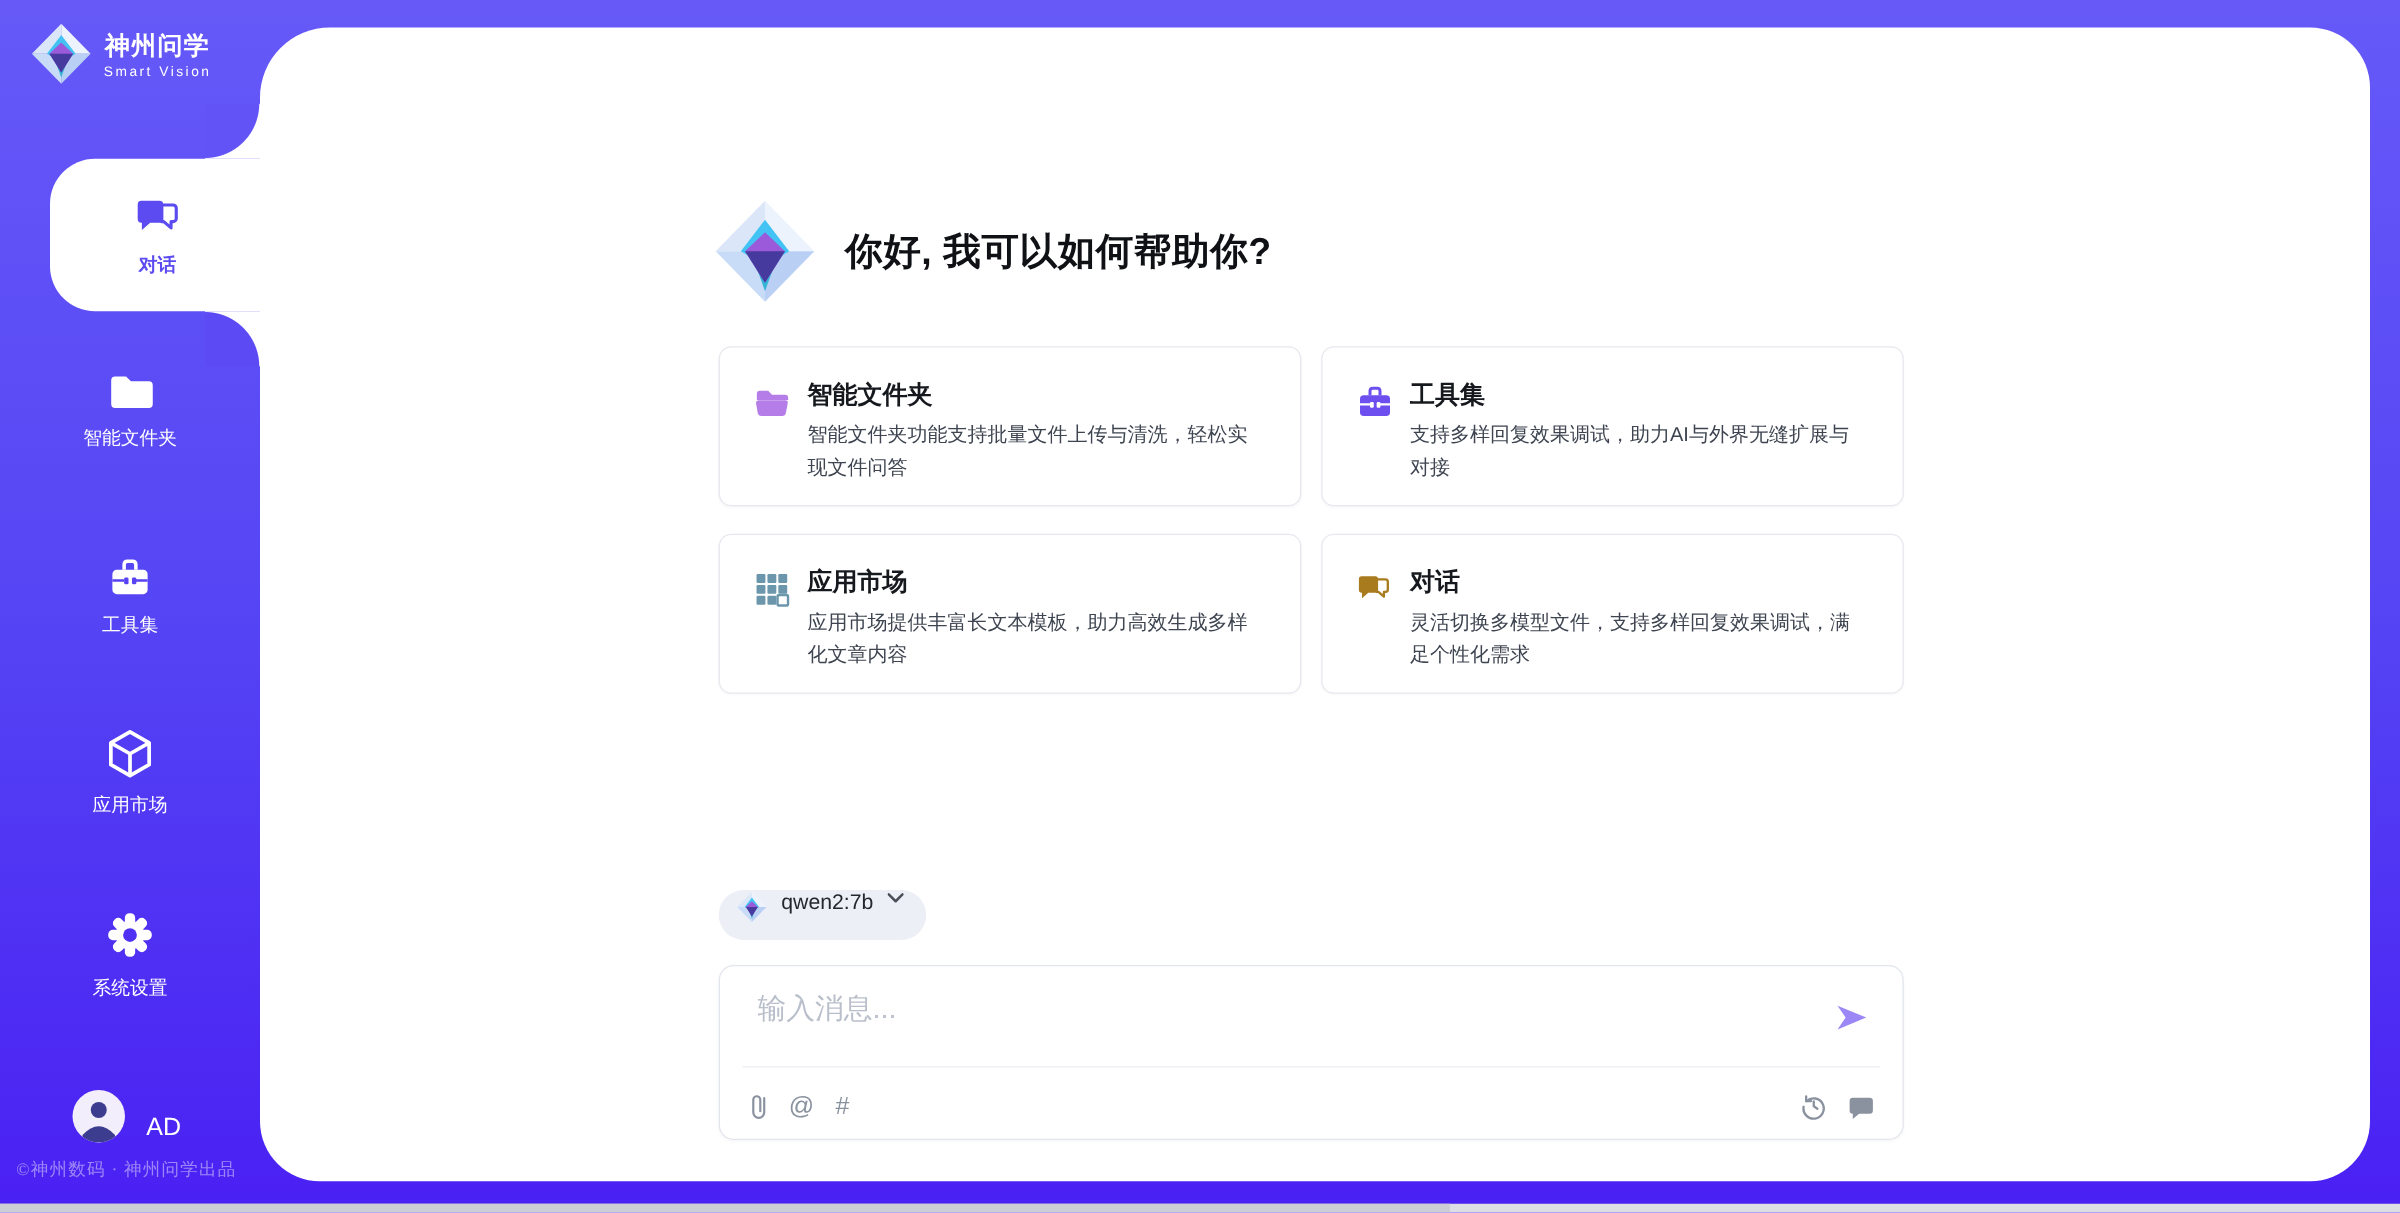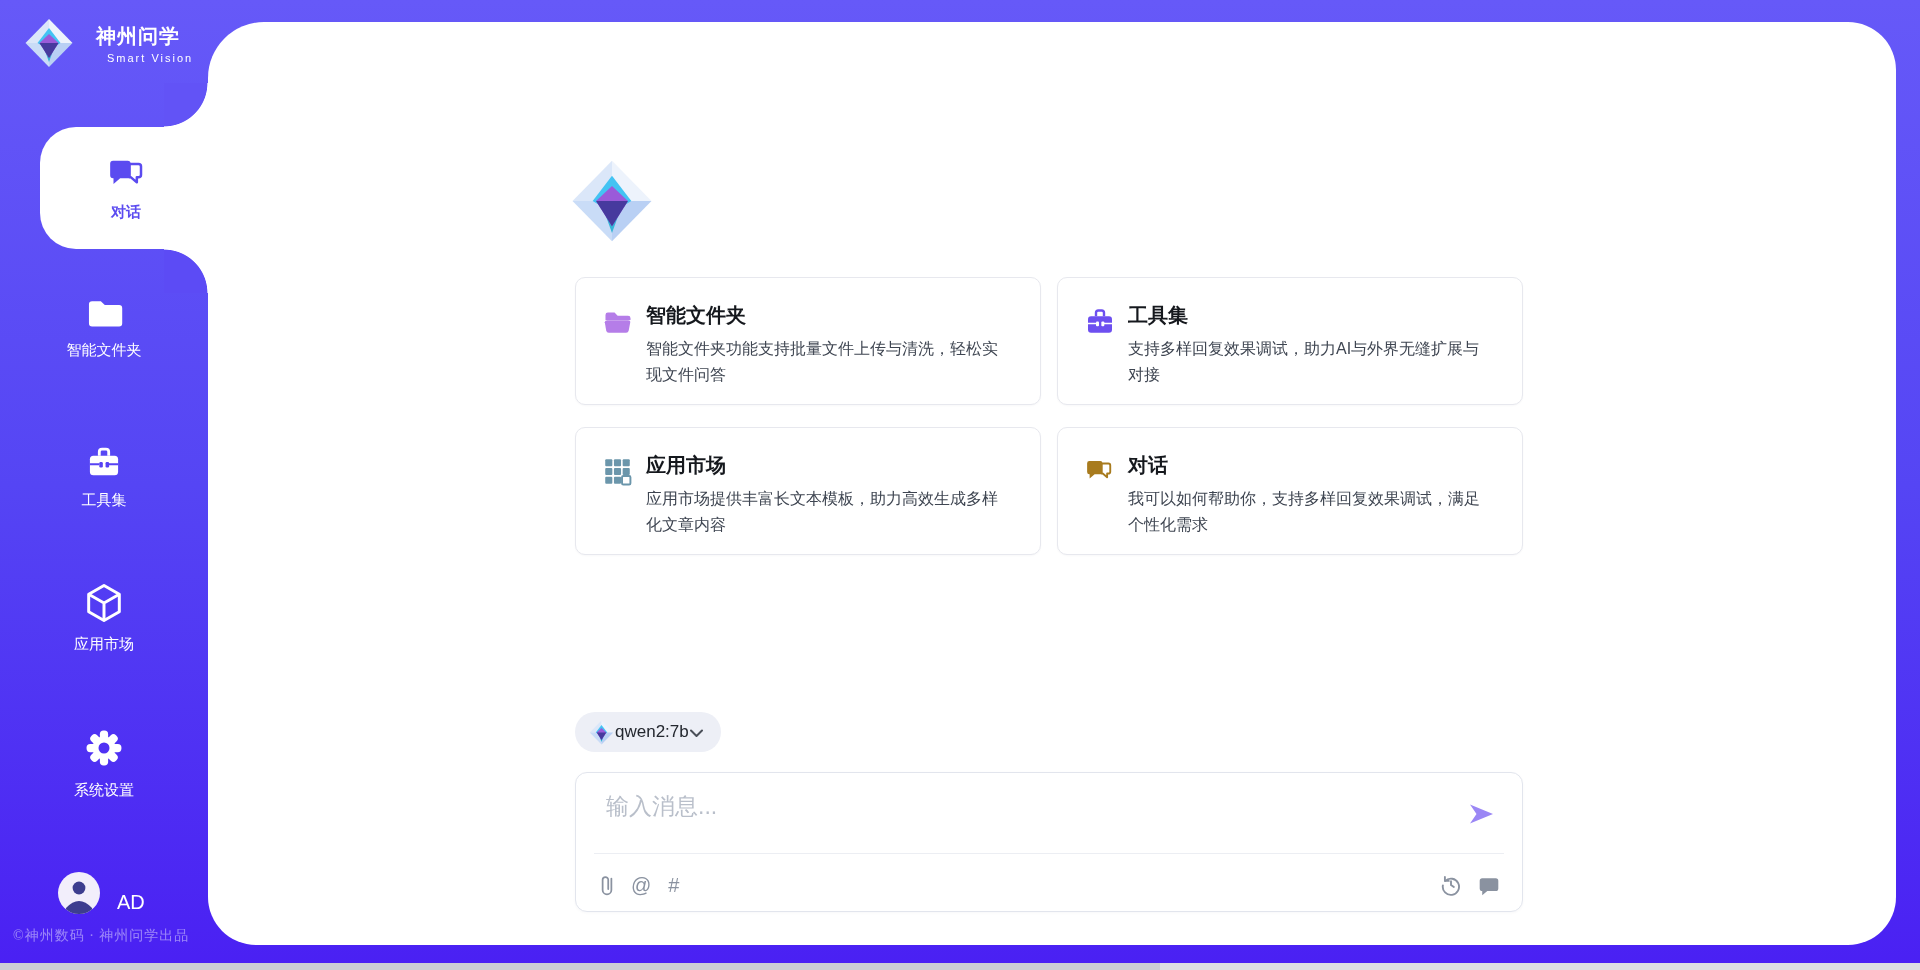--- a/index.html
+++ b/index.html
@@ -14,21 +14,21 @@
   
   .panel {
     position:absolute; left:208px; top:22px; width:1688px; height:923px;
     background:#ffffff; border-radius:56px 48px 48px 48px; z-index:1;
   }
 
   
   .brand { position:absolute; left:24px; top:16px; display:flex; align-items:center; gap:9px; z-index:3; }
   .brand-logo { width:50px; height:54px; }
   .brand-name { color:#fff; font-size:20px; font-weight:700; letter-spacing:1px;text-align:center; }
-  .brand-sub { color:#fff; font-size:11px; letter-spacing:2px; margin-top:2px;margin-left:24px; }
+  .brand-sub { color:#fff; font-size:11px; letter-spacing:2px; margin-top:2px; }
 
   .nav-tab {
     position:absolute; left:40px; top:127px; width:172px; height:122px;
     background:#fff; border-radius:36px 0 0 36px; z-index:2;
     display:flex; flex-direction:column; align-items:center; justify-content:center; gap:9px;
     cursor:pointer;
   }
   .tab-curve { position:absolute; width:44px; height:44px; left:164px; z-index:2; }
   .tab-curve.top { top:83px; background:radial-gradient(44px at 0 0, #6253f6 43px, #ffffff 43.8px); }
   .tab-curve.bottom { top:249px; background:radial-gradient(44px at 0 100%, #5c4bf5 43px, #ffffff 43.8px); }
@@ -58,22 +58,22 @@
     box-shadow:0 1px 2px rgba(30,30,60,0.03);
   }
   .card-1 { left:575px; top:277px; } .card-2 { left:1057px; top:277px; }
   .card-3 { left:575px; top:427px; } .card-4 { left:1057px; top:427px; }
   .card-icon { position:absolute; left:26px; top:28px; width:32px; height:32px; }
   .card-title { position:absolute; left:70px; top:24px; font-size:20px; font-weight:800; color:#15181d; }
   .card-desc { position:absolute; left:70px; top:58px; width:352px; font-size:16px; line-height:1.62; color:#3e4551; }
 
   .model-pill {
     position:absolute; left:575px; top:712px; height:40px; z-index:4;
-    background:#edeff6; border-radius:20px; display:flex; align-items:center;
-    gap:1px; padding:0 18px 0 14px; cursor:pointer;
+    background:#edeff6; border-radius:20px; display:flex; align-items:flex-start;
+    gap:11px; padding:0 18px 0 14px; cursor:pointer;
   }
   .model-pill .pill-logo { width:25px; height:27px; }
   .model-name { font-size:17px; color:#23272e; font-weight:500; }
   .pill-chevron { color:#4a4f58; margin-top:2px; }
 
   .composer {
     position:absolute; left:575px; top:772px; width:948px; height:140px; z-index:4;
     background:#fff; border:1px solid #e2e5ed; border-radius:12px;
     box-shadow:0 1px 3px rgba(30,30,60,0.03);
   }
@@ -198,20 +198,21 @@
   <svg class="greeting-logo" viewBox="0 0 100 100">
     <polygon points="50,2 50,50 3,50" fill="#dbe7f9"></polygon>
     <polygon points="50,2 97,50 50,50" fill="#edf3fc"></polygon>
     <polygon points="3,50 50,50 50,98" fill="#c9dcf7"></polygon>
     <polygon points="97,50 50,50 50,98" fill="#b9d0f4"></polygon>
     <polygon points="50,20 73,50 50,64 27,50" fill="#43c3f3"></polygon>
     <polygon points="41,63 59,63 50,88" fill="#35b4d6"></polygon>
     <polygon points="50,32 69,50 50,80 31,50" fill="#9a5ad9"></polygon>
     <polygon points="31,50 69,50 50,80" fill="#473a9e"></polygon>
   </svg>
+  <div class="greeting-text">你好, 我可以如何帮助你?</div>
 </div>
 
 <div class="card card-1">
   <span class="card-icon" style="color: rgb(181, 125, 232);">
     <svg width="32" height="32" viewBox="0 0 46 42">
       <path d="M5 11q0-3.5 3.5-3.5h9.5l4.5 4.5h15q3.5 0 3.5 3.5v2.5H5z" fill="currentColor"></path>
       <path d="M4 21.5q.4-3 3.5-3h30q3.6 0 3 3.4l-2.2 11.6q-.6 3-3.6 3h-25q-3 0-3.6-3z" fill="currentColor"></path>
     </svg>
   </span>
   <div class="card-title">智能文件夹</div>
@@ -253,21 +254,21 @@
 </div>
 
 <div class="card card-4">
   <span class="card-icon" style="color: rgb(168, 123, 30);">
     <svg width="30" height="30" viewBox="0 0 48 48">
       <path d="M28 12h11a3 3 0 0 1 3 3v10a3 3 0 0 1-3 3h-2v6l-7-6h-2z" fill="none" stroke="currentColor" stroke-width="3" stroke-linejoin="round"></path>
       <path d="M9 8h17a3.5 3.5 0 0 1 3.5 3.5v14A3.5 3.5 0 0 1 26 29H17l-8 7v-7h-0.5A3.5 3.5 0 0 1 5 25.5v-14A3.5 3.5 0 0 1 8.5 8z" fill="currentColor"></path>
     </svg>
   </span>
   <div class="card-title">对话</div>
-  <div class="card-desc">我可以如何帮助你，支持多样回复效果调试，满足个性化需求</div>
+  <div class="card-desc">灵活切换多模型文件，支持多样回复效果调试，满足个性化需求</div>
 </div>
 
 <div class="model-pill">
   <svg class="pill-logo" viewBox="0 0 100 100">
     <polygon points="50,2 50,50 3,50" fill="#dbe7f9"></polygon>
     <polygon points="50,2 97,50 50,50" fill="#edf3fc"></polygon>
     <polygon points="3,50 50,50 50,98" fill="#c9dcf7"></polygon>
     <polygon points="97,50 50,50 50,98" fill="#b9d0f4"></polygon>
     <polygon points="50,20 73,50 50,64 27,50" fill="#43c3f3"></polygon>
     <polygon points="41,63 59,63 50,88" fill="#35b4d6"></polygon>

